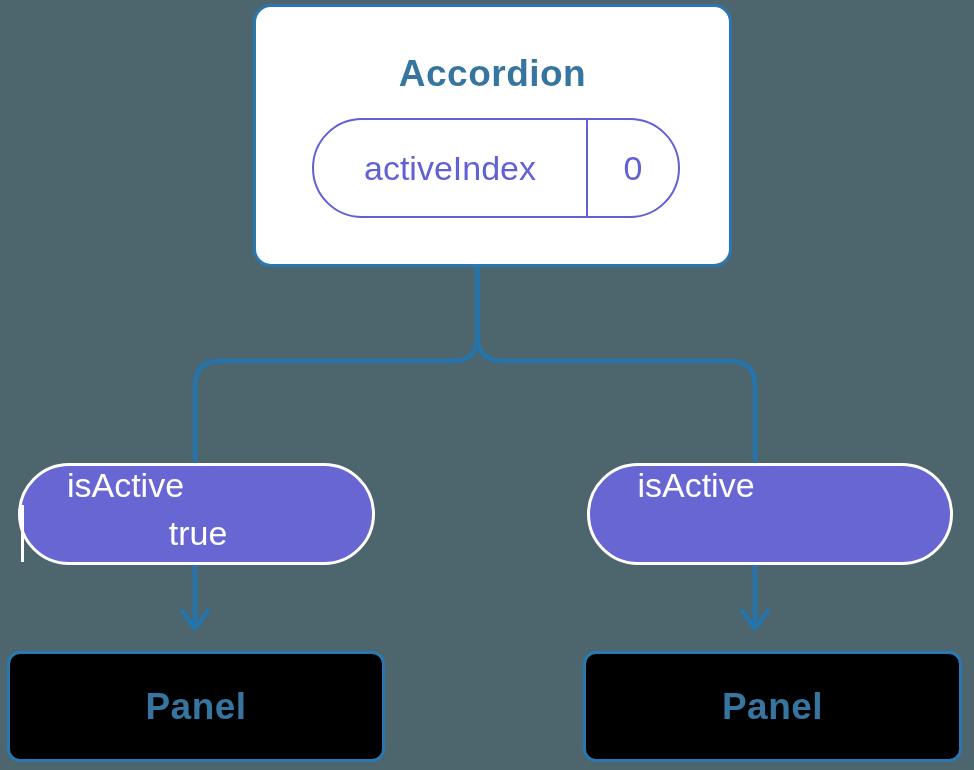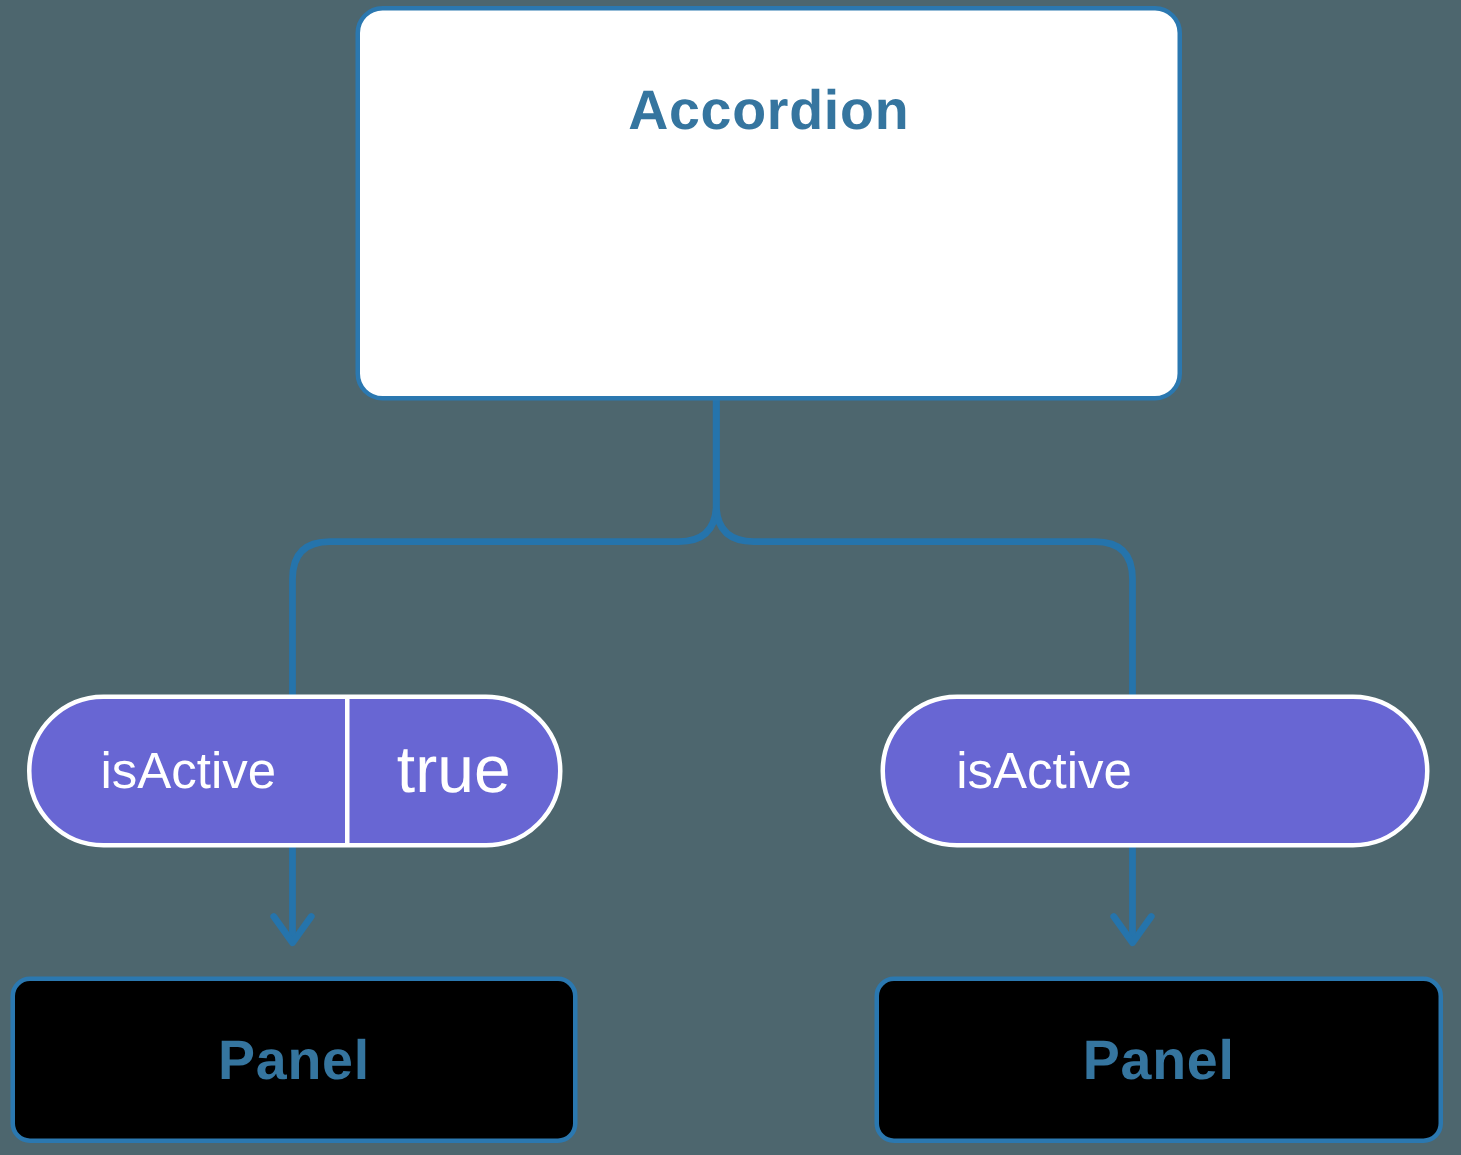--- a/index.html
+++ b/index.html
@@ -23,22 +23,22 @@
   }
   .cpath {
     fill: none;
     stroke-width: 4.5;
     stroke-linecap: round;
     stroke-linejoin: round;
   }
   
   .accordion-box {
     position: absolute;
-    left: 237px; top: 4px;
-    width: 551px; height: 263px;
+    left: 253px; top: 4px;
+    width: 479px; height: 263px;
     background: #ffffff;
     border: 3px solid #2b78b0;
     border-radius: 18px;
     box-sizing: border-box;
     text-decoration: underline;
   }
   .accordion-title {
     position: absolute;
     left: 0; top: 46px;
     width: 100%;
@@ -81,39 +81,40 @@
   .prop-pill {
     position: absolute;
     top: 463px;
     height: 102px;
     background: #6866d3;
     border: 3px solid #ffffff;
     border-radius: 52px;
     box-sizing: border-box;
     display: flex;
     align-items: stretch;
+    flex-direction: column;
   }
   .pill-left  { left: 18px;  width: 357px; }
   .pill-right { left: 587px; width: 366px; }
   .prop-name {
     display: flex;
     align-items: center;
     justify-content: center;
     font-size: 34px;
     color: #ffffff;
   }
   .pill-left  .prop-name { width: 209px; }
   .pill-right .prop-name { width: 212px; }
   .prop-value {
     flex: 1;
     border-left: 3px solid #ffffff;
     display: flex;
     align-items: center;
     justify-content: center;
-    font-size: 44px;
+    font-size: 34px;
     color: #ffffff;
   }
   
   .panel-box {
     position: absolute;
     top: 651px;
     height: 111px;
     background: #000000;
     border: 3px solid #2b78b0;
     border-radius: 13px;
@@ -138,20 +139,24 @@
 
   <svg class="connectors" viewBox="0 0 974 770" xmlns="http://www.w3.org/2000/svg">
     <path class="cpath" d="M477.5 266 L477.5 336 Q477.5 361 452.5 361 L220 361 Q195 361 195 386 L195 624" stroke="#2574ac"></path>
     <path class="cpath" d="M477.5 266 L477.5 336 Q477.5 361 502.5 361 L730 361 Q755 361 755 386 L755 624" stroke="#2574ac"></path>
     <path class="cpath" d="M182.5 611 L195 628.5 L207.5 611" stroke="#2574ac"></path>
     <path class="cpath" d="M742.5 611 L755 628.5 L767.5 611" stroke="#2574ac"></path>
   </svg>
 
   <div class="accordion-box">
     <div class="accordion-title">Accordion</div>
+    <div class="state-pill">
+      <span class="state-name">activeIndex</span>
+      <span class="state-value">0</span>
+    </div>
   </div>
 
   <div class="prop-pill pill-left">
     <span class="prop-name">isActive</span>
     <span class="prop-value">true</span>
   </div>
 
   <div class="prop-pill pill-right">
     <span class="prop-name">isActive</span>
   </div>

